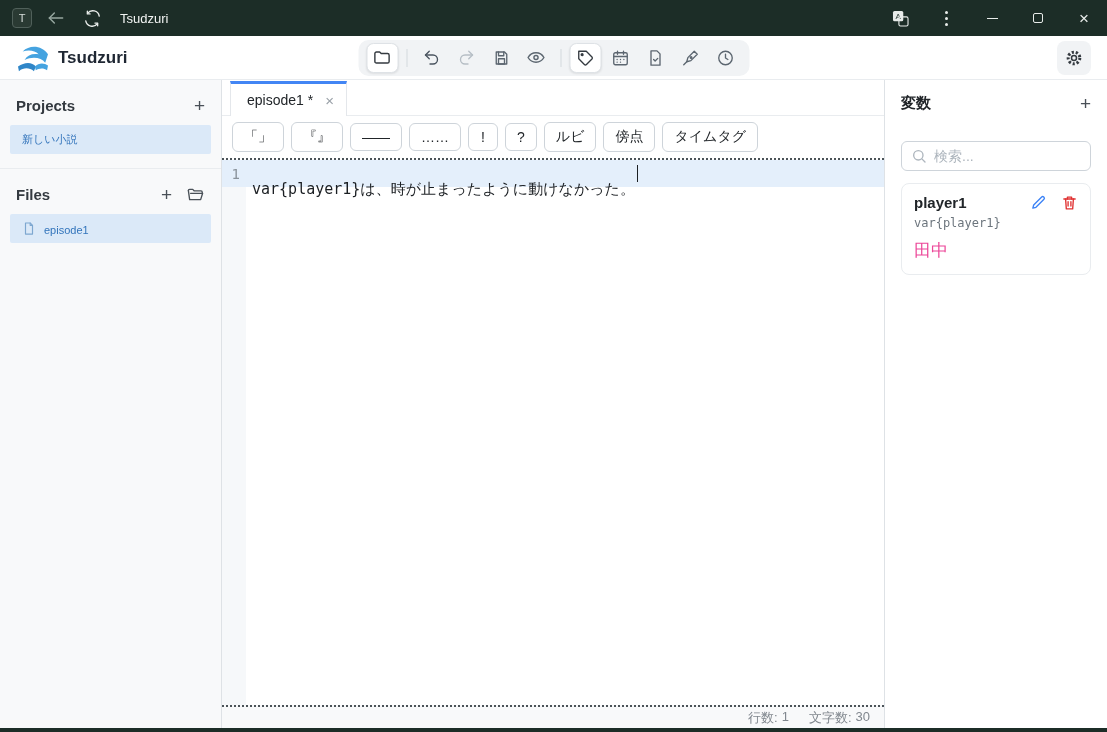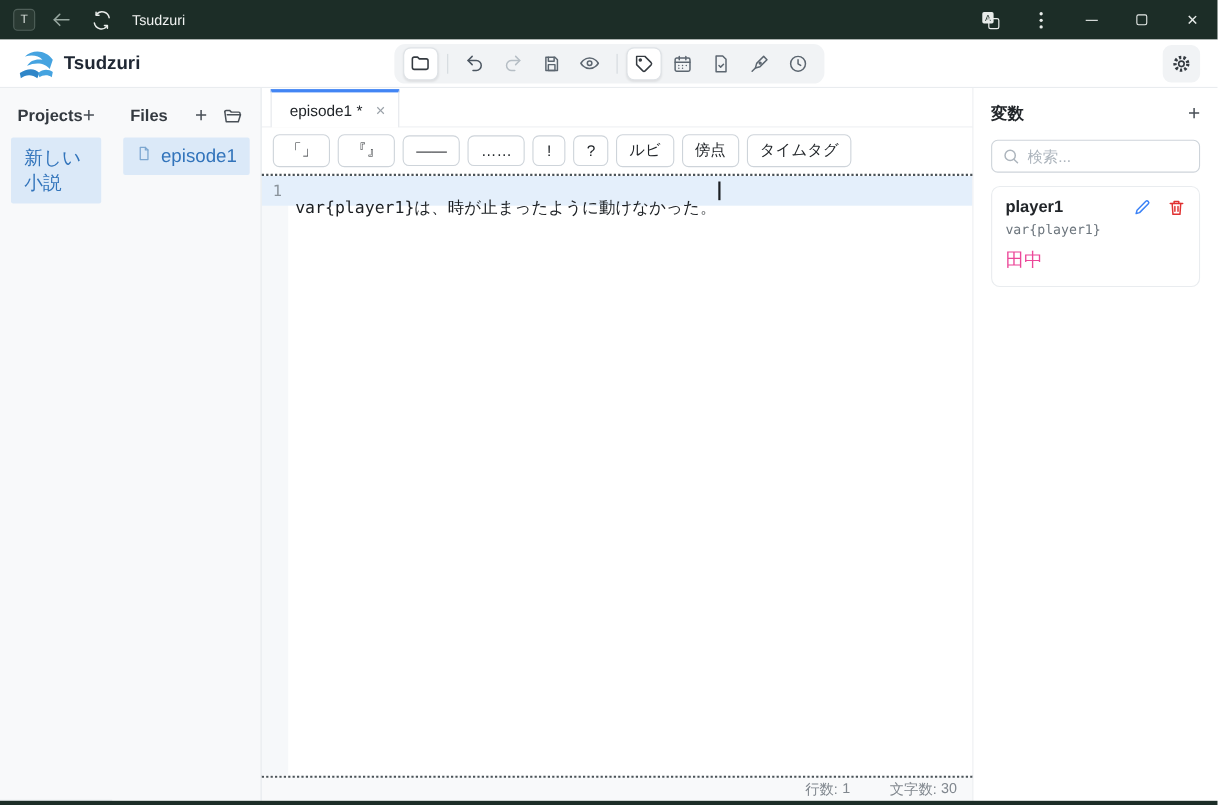--- a/index.html
+++ b/index.html
@@ -39,30 +39,30 @@
   .mt-btn.disabled { color:#b6bec5; }
   .mt-divider { width:1px; height:18px; background:#d4d9de; margin:0 5px; }
   .gear-btn { margin-left:auto; width:34px; height:34px; background:#f1f3f5; border:none;
               border-radius:8px; color:#343a40; display:flex; align-items:center; justify-content:center; cursor:pointer; }
 
   
   .content { flex:1; display:flex; min-height:0; }
 
   
   .sidebar { flex:0 0 222px; background:#f8f9fa; border-right:1px solid #dee2e6;
-             display:flex; flex-direction:row; }
+             display:flex; flex-direction:column; }
   .side-section { padding:6px 0 14px; }
   .side-section.bordered { border-bottom:1px solid #e9ecef; }
   .side-header { display:flex; align-items:center; justify-content:space-between; padding:10px 16px 10px; }
   .side-title { font-weight:bold; font-size:15px; color:#343a40; }
   .side-actions { display:flex; align-items:center; gap:14px; color:#495057; }
   .plus-btn { background:none; border:none; font-size:19px; color:#495057; cursor:pointer; line-height:1; }
   .iconbtn-plain { background:none; border:none; color:#495057; cursor:pointer; display:flex; align-items:center; }
   .side-item { margin:0 10px; padding:7px 12px; border-radius:2px; background:#dbe9f8; color:#3274bb;
-               font-size:17px; display:flex; align-items:flex-start; gap:8px; cursor:pointer; }
+               font-size:11px; display:flex; align-items:flex-end; gap:8px; cursor:pointer; }
   .file-icon { color:#7da7d0; display:flex; }
 
   
   .center { flex:1; min-width:0; display:flex; flex-direction:column; background:#fff;
             border-right:1px solid #dee2e6; }
   .tabbar { flex:0 0 36px; display:flex; align-items:flex-end; padding-left:8px;
             border-bottom:1px solid #e9ecef; background:#fff; }
   .tab { height:35px; display:flex; align-items:center; gap:12px; padding:0 12px 0 16px; background:#fff;
          border:1px solid #e4e7eb; border-top:3px solid #4285f4; border-bottom:none; margin-bottom:-1px;
          font-size:14px; color:#212529; cursor:pointer; }
@@ -72,27 +72,27 @@
              font-size:14px; color:#212529; cursor:pointer; white-space:nowrap; min-width:30px; }
   .editor { flex:1; position:relative; border-top:2px dotted #4b5358; background:#fff; overflow:hidden; }
   .gutter-strip { position:absolute; left:0; top:0; bottom:0; width:24px; background:#f6f8fa; }
   .editor-line { position:relative; display:flex; align-items:center; height:27px; background:#e4effb; }
   .line-num { width:24px; flex:0 0 24px; text-align:right; padding-right:6px; color:#8a939b;
               font-family:"DejaVu Sans Mono", monospace; font-size:14px; }
   .line-text { font-family:"DejaVu Sans Mono", monospace; font-size:15px; color:#1b1f23;
                padding-left:6px; white-space:pre;margin-top:32px; }
   .caret { display:inline-block; width:1.5px; height:17px; background:#1b1f23; vertical-align:-3px; margin-left:2px; }
   .statusbar { flex:0 0 23px; border-top:2px dotted #4b5358; background:#f8f9fa; display:flex;
-               justify-content:flex-end; align-items:center; gap:36px; padding:0 14px;
+               justify-content:flex-end; align-items:center; gap:20px; padding:0 14px;
                font-size:13px; color:#80878e; }
   .status-group { display:flex; gap:4px; }
 
   
   .varpanel { flex:0 0 222px; background:#fff; padding:12px 16px; display:flex; flex-direction:column; }
-  .var-header { display:flex; justify-content:space-between; margin:2px 0 14px; }
+  .var-header { display:flex; justify-content:space-between; margin:2px 0 28px; }
   .var-title { font-weight:bold; font-size:15px; color:#212529; }
   .search-box { display:flex; align-items:center; gap:7px; border:1px solid #ced4da; border-radius:6px;
                 padding:6px 9px; margin-bottom:12px; background:#fff; }
   .search-box svg { color:#adb5bd; flex:0 0 auto; }
   .search-input { border:none; outline:none; width:100%; font-size:14px; color:#495057;
                   font-family:"Liberation Sans", sans-serif; background:transparent; }
   .search-input::placeholder { color:#adb5bd; }
   .var-card { border:1px solid #e9ecef; border-radius:8px; padding:10px 12px 12px; background:#fff; }
   .var-card-top { display:flex; align-items:center; }
   .var-name { font-weight:bold; font-size:15px; color:#212529; flex:1; }

